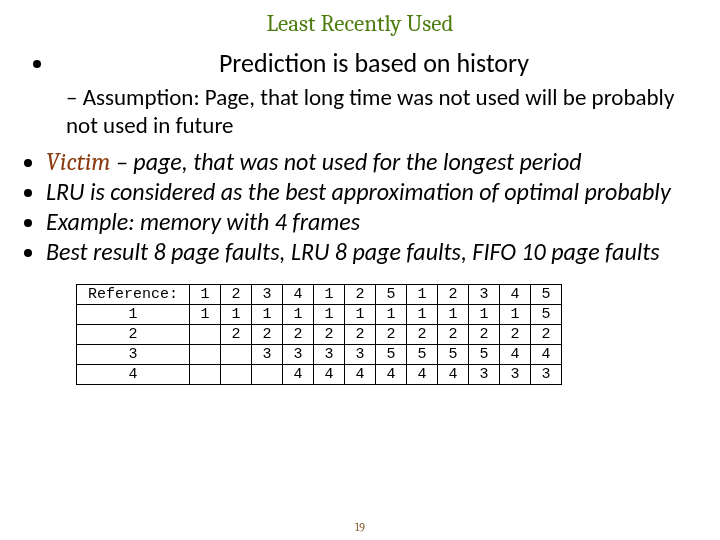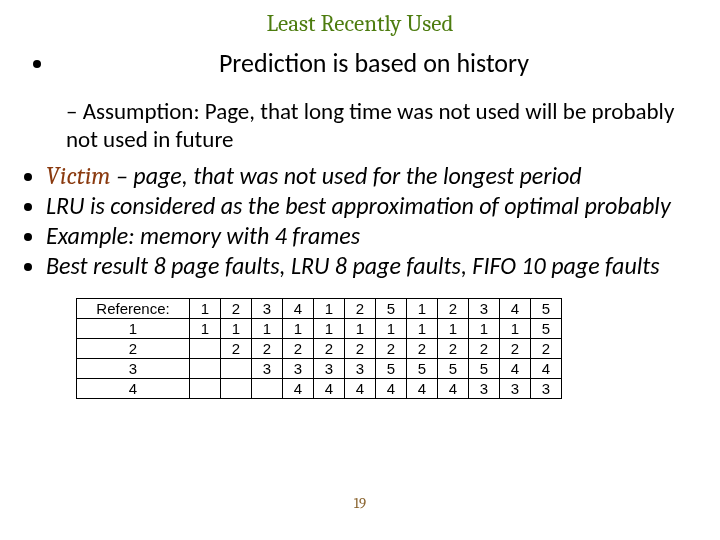--- a/index.html
+++ b/index.html
@@ -27,21 +27,21 @@
   .content {
     padding: 4px 28px 0 28px;
   }
   ul.top {
     margin: 6px 0 0 0;
     padding-left: 28px;
     font-size: 26px;
   }
   ul.top > li { margin-bottom: 2px; text-align: center; }
   ul.sub {
-    margin: 18px 0 8px 0;
+    margin: 4px 0 8px 0;
     padding-left: 38px;
     font-size: 23px;
     list-style: none;
   }
   ul.sub > li::before {
     content: "– ";
   }
   ul.second {
     margin: 4px 0 0 0;
     padding-left: 18px;
@@ -54,21 +54,21 @@
     color: #8a3a0f;
   }
   .table-row {
     display: flex;
     align-items: flex-start;
     margin-top: 18px;
     padding-left: 48px;
   }
   table.lru {
     border-collapse: collapse;
-    font-family: Liberation Sans, sans-serif;
+    font-family: Liberation Mono, monospace;
     font-size: 15px;
   }
   table.lru td, table.lru th {
     border: 1px solid #000;
     text-align: center;
     height: 19px;
     padding: 0;
     font-weight: normal;
   }
   table.lru .labelcol {
@@ -80,24 +80,24 @@
   .aside {
     font-family: "Cambria", "Georgia", serif;
     font-size: 14px;
     margin-left: 6px;
     line-height: 20px;
   }
   .aside-pf { font-weight: bold; margin-top: 0px; }
   .aside-count { margin-top: 40px; }
   .pagenum {
     position: absolute;
-    bottom: 28px;
+    bottom: 6px;
     width: 100%;
     text-align: center;
-    font-size: 15px;
+    font-size: 12px;
     font-family: "Cambria", "Georgia", serif;
     color: #8a642f;
   }
 </style>
 </head>
 <body>
 
 <div class="slide">
 
   <div class="title">Least Recently Used</div>

